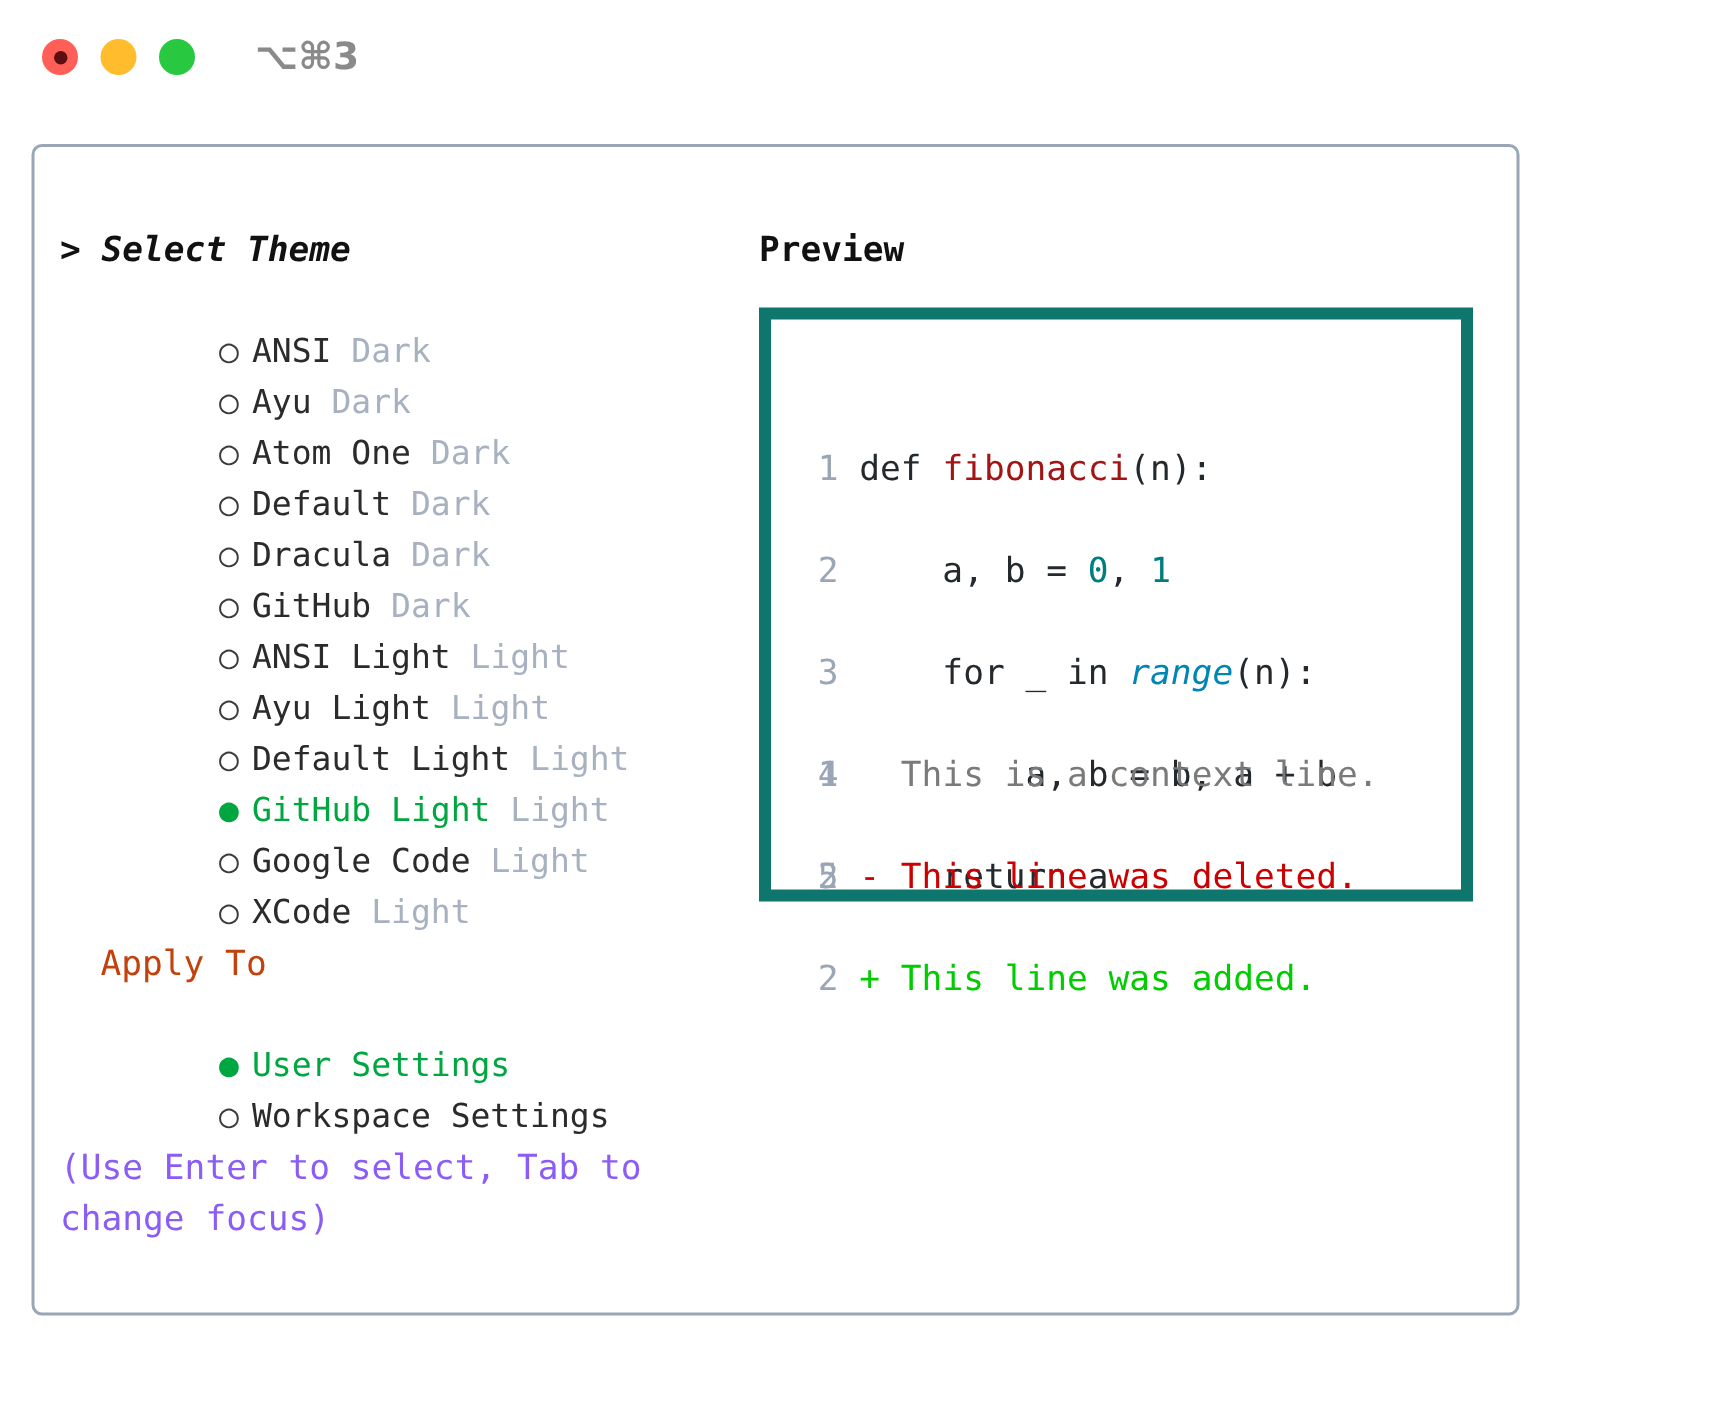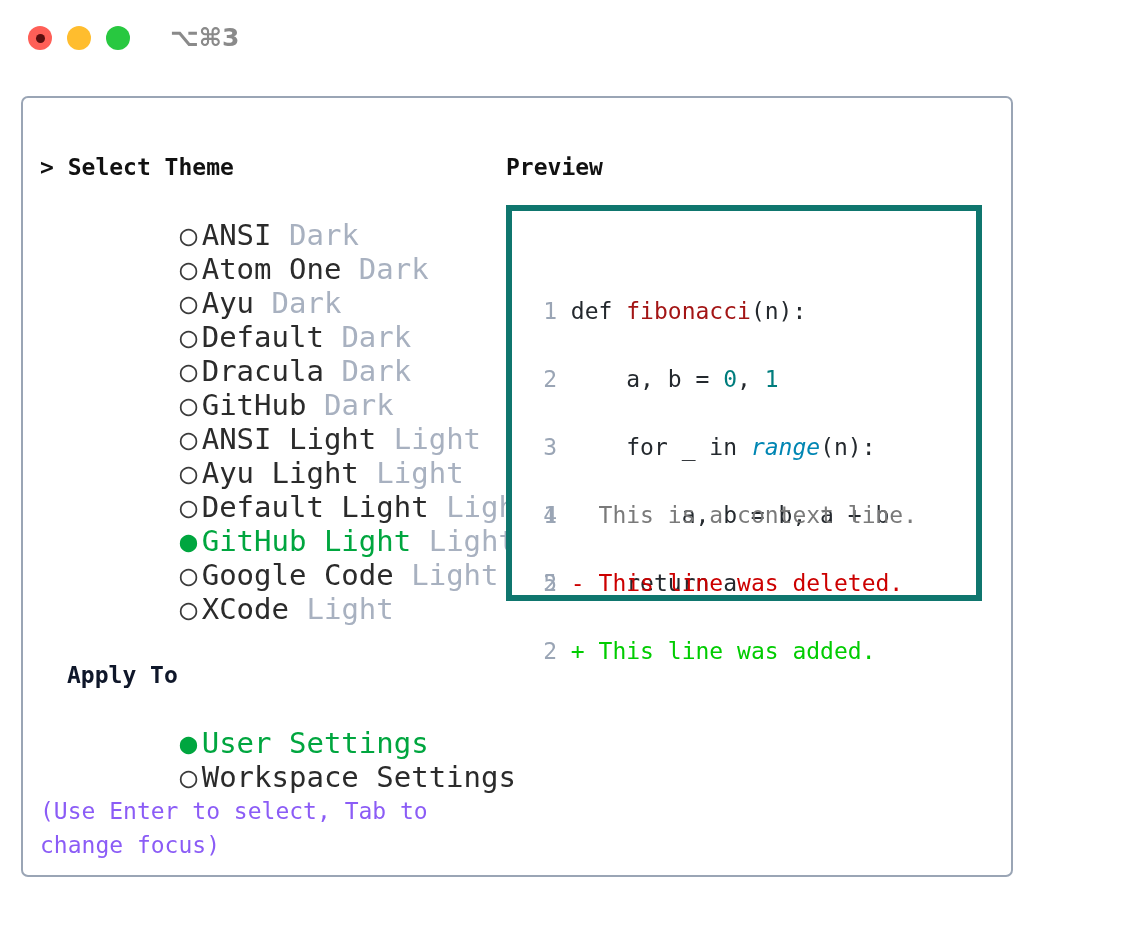--- a/index.html
+++ b/index.html
@@ -93,50 +93,50 @@
     width: 440px;
   }
 
   .list-header {
     font-size: 23px;
     font-weight: 700;
     color: #111111;
     line-height: 34px;
     height: 34px;
     white-space: pre;
+    font-style: italic;
   }
 
   .theme-row {
-    font-size: 29px;
+    font-size: 22px;
     line-height: 34px;
     height: 34px;
     color: #2b2b2b;
     white-space: pre;
   }
   .theme-row .bullet {
     display: inline-block;
     width: 22px;
     color: #3b3b3b;
   }
   .theme-row.selected { color: #00a63f; }
   .theme-row.selected .bullet { color: #00a63f; }
   .theme-row .variant { color: #a8b1c0; }
   .theme-row.selected .variant { color: #a8b1c0; }
 
   .section-gap { height: 34px; }
 
   .apply-header {
     font-size: 23px;
-    font-weight: 700;
-    color: #0f172a;
+    font-weight: 400;
+    color: #c2410c;
     line-height: 34px;
     height: 34px;
     padding-left: 27px;
     white-space: pre;
-    margin-top: 32px;
   }
 
   .hint {
     margin-top: 34px;
     font-size: 23px;
     line-height: 34px;
     color: #8b5cf6;
     width: 420px;
     white-space: pre-wrap;
   }
@@ -153,21 +153,21 @@
     font-weight: 700;
     color: #111111;
     line-height: 34px;
     height: 34px;
   }
 
   .preview-box {
     margin-top: 21px;
     width: 476px;
     height: 396px;
-    border: 6px solid #0f766e;
+    border: 8px solid #0f766e;
     box-sizing: border-box;
     background: #ffffff;
     position: relative;
   }
 
   .code {
     position: absolute;
     left: 20px;
     top: 49px;
     font-size: 23px;
@@ -221,25 +221,25 @@
 
     <div class="left-col">
 
       <div class="list-header">&gt; Select Theme</div>
 
       <div class="theme-row">
         <span class="bullet">○</span><span>ANSI</span><span> </span><span class="variant">Dark</span>
       </div>
 
       <div class="theme-row">
+        <span class="bullet">○</span><span>Ayu</span><span> </span><span class="variant">Dark</span>
+      </div>
+
+      <div class="theme-row">
         <span class="bullet">○</span><span>Atom One</span><span> </span><span class="variant">Dark</span>
-      </div>
-
-      <div class="theme-row">
-        <span class="bullet">○</span><span>Ayu</span><span> </span><span class="variant">Dark</span>
       </div>
 
       <div class="theme-row">
         <span class="bullet">○</span><span>Default</span><span> </span><span class="variant">Dark</span>
       </div>
 
       <div class="theme-row">
         <span class="bullet">○</span><span>Dracula</span><span> </span><span class="variant">Dark</span>
       </div>
 

